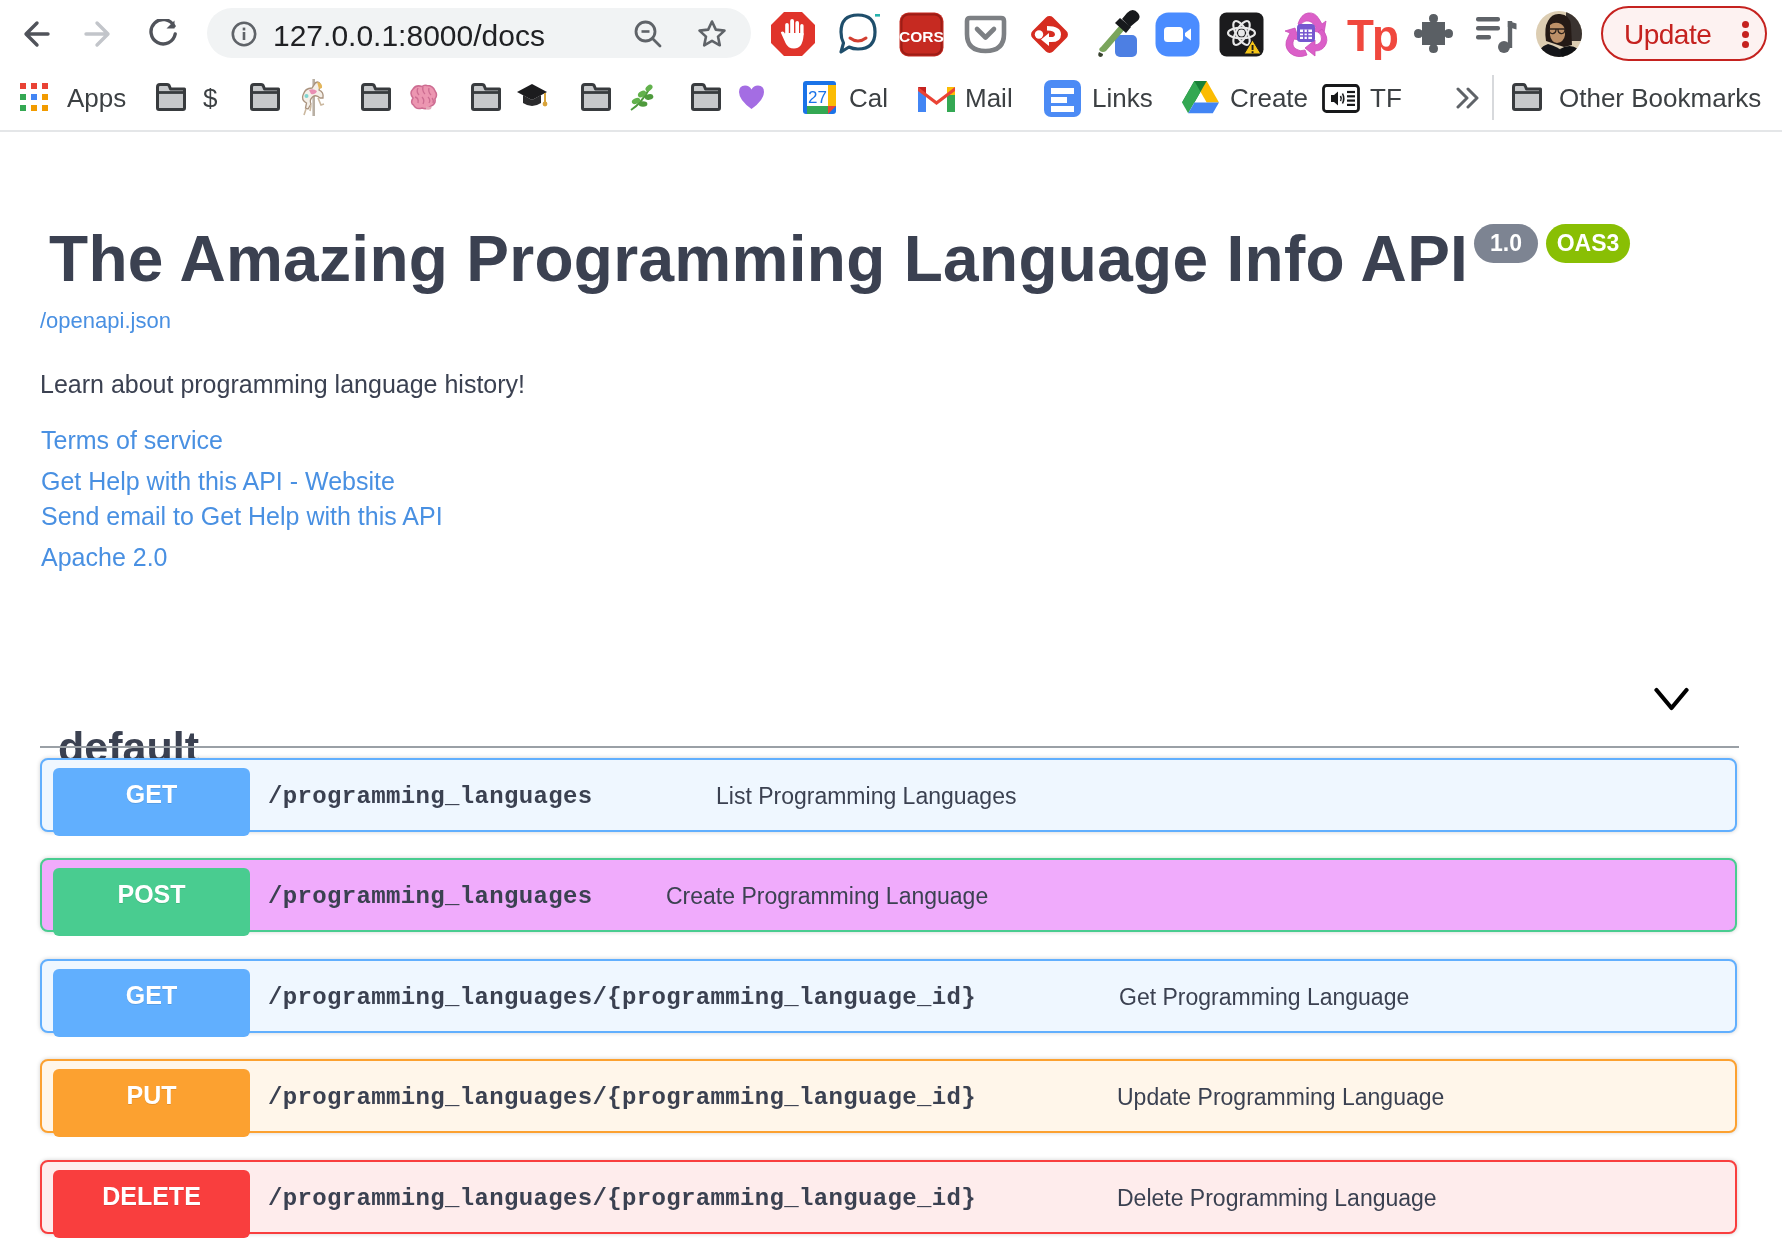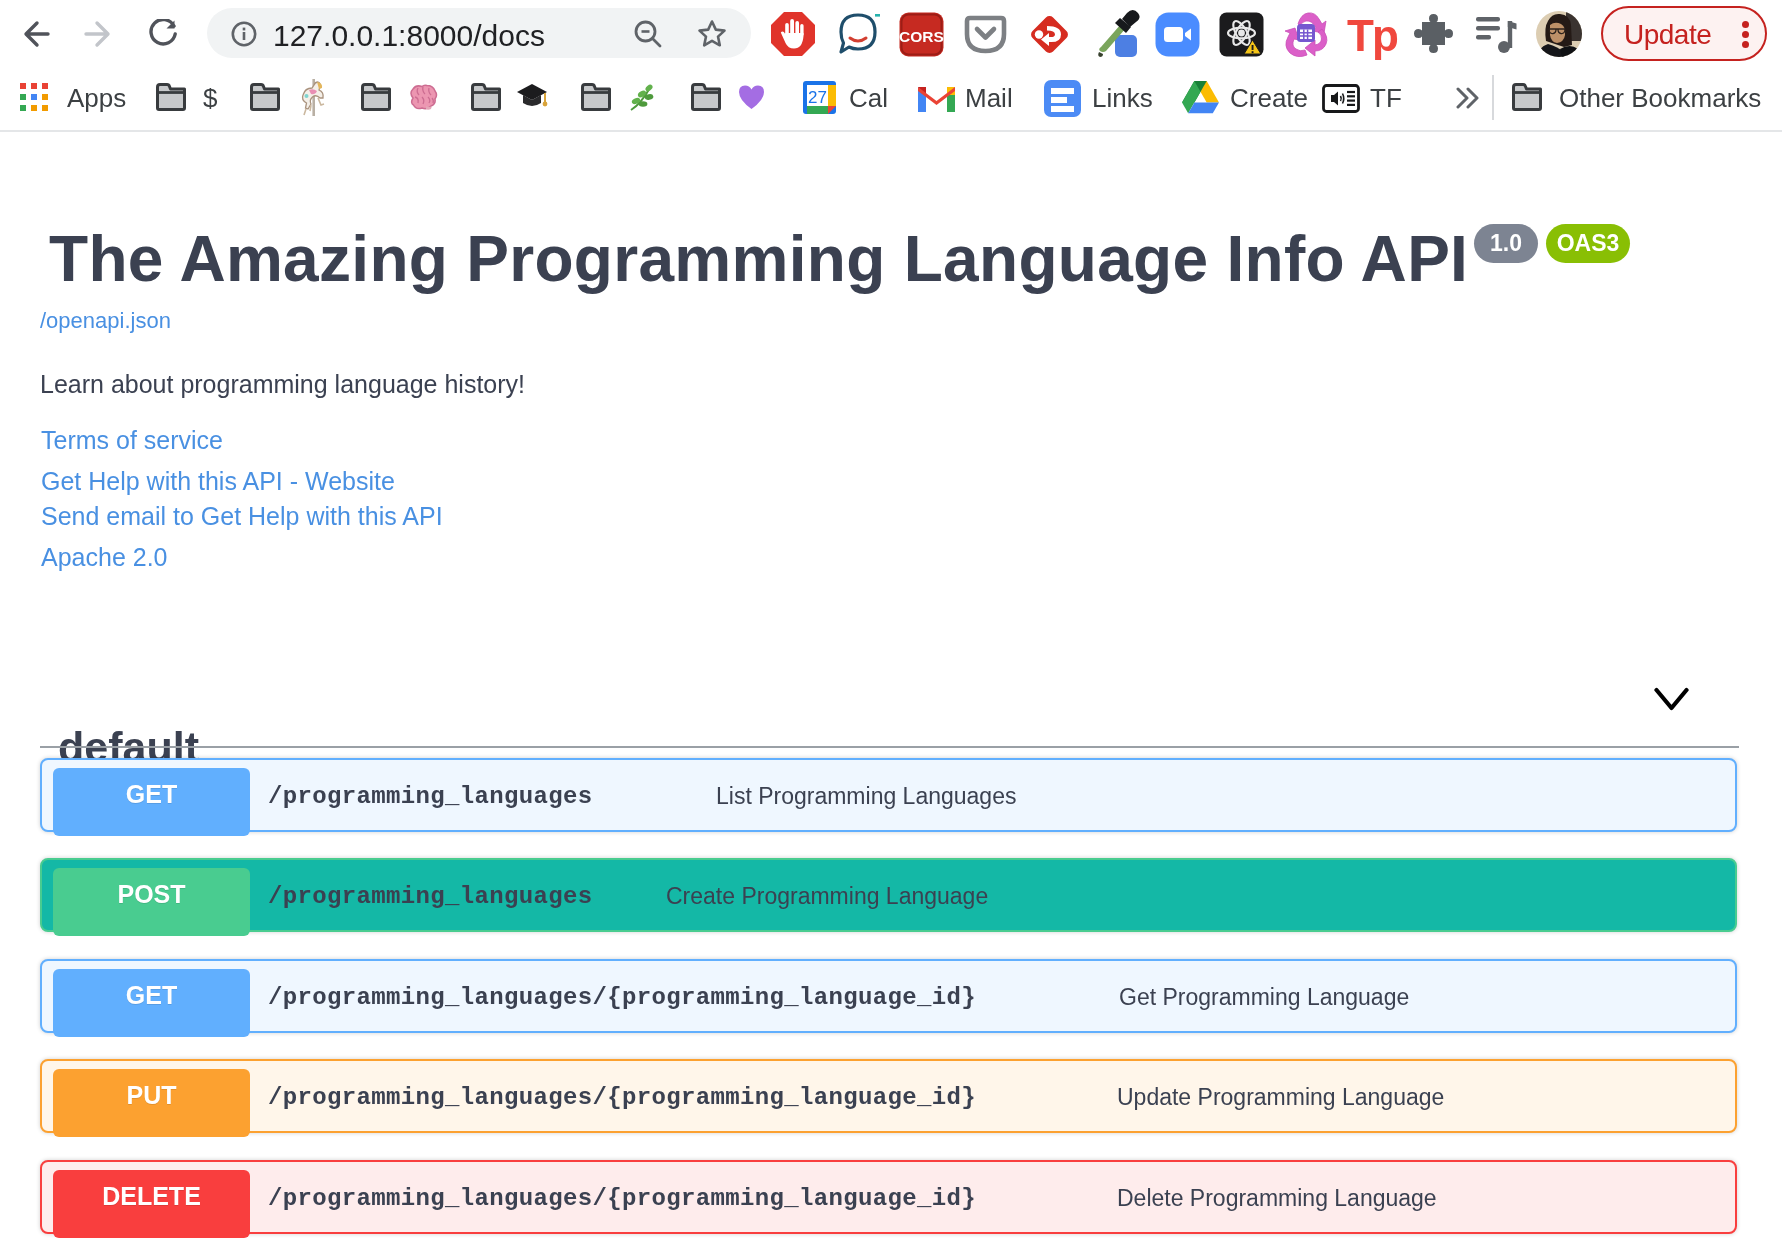--- a/index.html
+++ b/index.html
@@ -23,21 +23,21 @@
 #openapijson { position:absolute; left:40px; top:308px; font-size:22px; }
 #desc { position:absolute; left:40px; top:370px; font-size:25px; color:#3b4151; }
 .ilink { position:absolute; left:41px; font-size:25px; }
 #deftag { position:absolute; left:58px; top:679px; font-size:43px; font-weight:bold; color:#3b4151;margin-top:44px; }
 #tagline { position:absolute; left:40px; top:746px; width:1699px; height:2px; background:#9aa0a6; }
 .opblock { position:absolute; left:40px; width:1697px; height:74px; border-radius:8px; border:2px solid; box-shadow:0 0 4px rgba(0,0,0,0.19); }
 .opbtn { position:absolute; left:11px; top:8px; width:197px; height:68px; border-radius:6px; color:#fff; font-weight:bold; font-size:25px; text-align:center; line-height:52px; text-shadow:0 1px 0 rgba(0,0,0,0.1); }
 .oppath { position:absolute; left:226px; top:23px; font-family:"Liberation Mono", monospace; font-weight:bold; font-size:24px; color:#3b4151; letter-spacing:0.35px; }
 .opsum { position:absolute; top:23px; font-size:23px; color:#3b4151; }
 .ob-get { border-color:#61affe; background:#eff7ff; }
-.ob-post { border-color:#49cc90; background:#14b8a6; }
+.ob-post { border-color:#49cc90; background:#f0abfc; }
 .ob-put { border-color:#fca130; background:#fff6ea; }
 .ob-del { border-color:#f93e3e; background:#feecec; }
 .bg-get { background:#61affe; }
 .bg-post { background:#49cc90; }
 .bg-put { background:#fca130; }
 .bg-del { background:#f93e3e; }
 </style>
 </head>
 <body>
 <div id="canvas">

